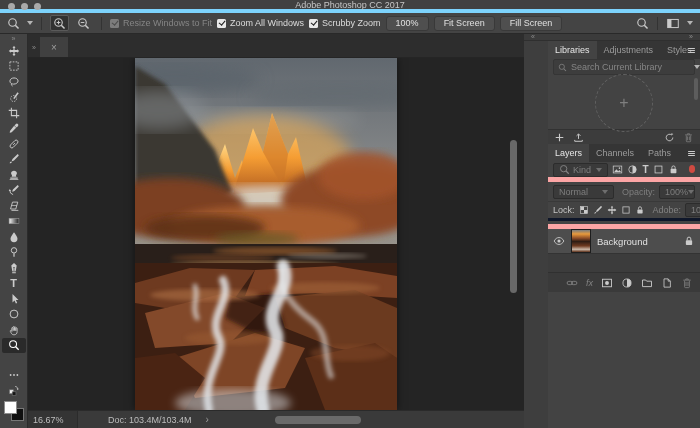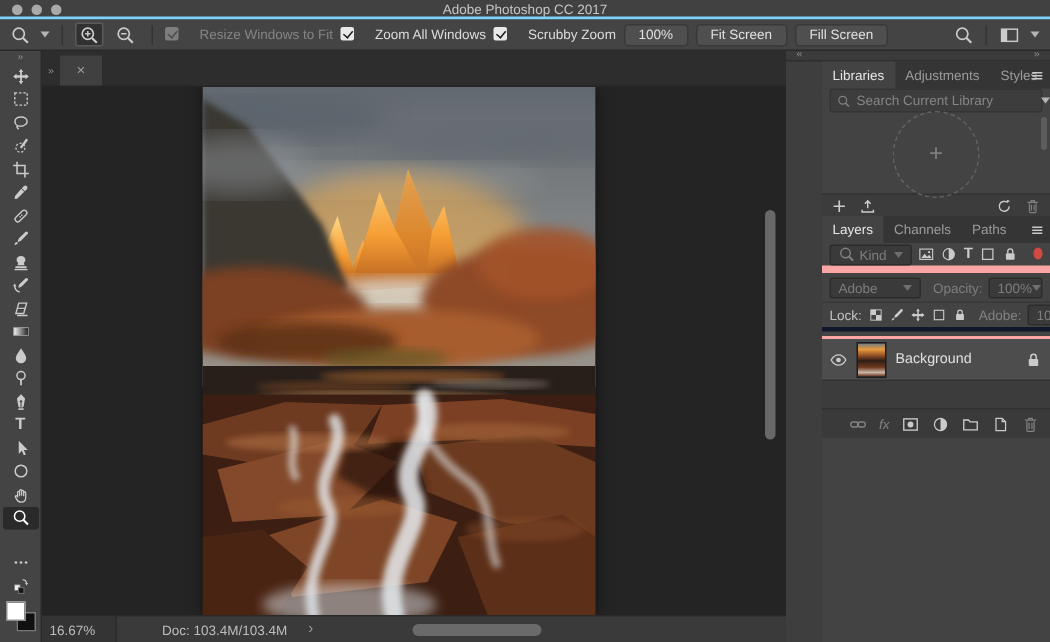--- a/index.html
+++ b/index.html
@@ -5,34 +5,34 @@
   *{box-sizing:border-box;margin:0;padding:0}
   html,body{background:#2b2b2b}
   .app{position:relative;width:700px;height:428px;background:#3e3e3e;overflow:hidden;
        font-family:"Liberation Sans","DejaVu Sans",sans-serif;font-size:10px;color:#d4d4d4}
   svg{display:block}
   .icon{color:#cbcbcb}
   .dim{color:#828282}
 
   
   .titlebar{position:absolute;left:0;top:0;width:700px;height:13px;background:#414141;
-            border-bottom:2px solid #7dd3fc;display:flex;align-items:center;justify-content:center}
+            border-bottom:4px solid #7dd3fc;display:flex;align-items:center;justify-content:center}
   .lights{position:absolute;left:8px;top:3px;display:flex;gap:6px}
   .light{width:7px;height:7px;border-radius:50%;background:#a9a9a9}
   .wintitle{font-size:9px;color:#c6c6c6}
 
   
   .optionsbar{position:absolute;left:0;top:13px;width:700px;height:21px;background:#444;
               border-bottom:1px solid #292929;display:flex;align-items:center;padding:0 7px;gap:5px}
   .vdiv{width:1px;height:13px;background:#333;margin:0 3px}
   .zbtn{width:19px;height:16px;display:flex;align-items:center;justify-content:center;border-radius:2px}
   .zbtn.pressed{background:#313131;border:1px solid #5a5a5a}
   .chev{width:0;height:0;border-left:3px solid transparent;border-right:3px solid transparent;
         border-top:4px solid #b5b5b5;margin-left:2px}
-  .cb{display:flex;align-items:flex-start;gap:14px;font-size:9px;color:#dcdcdc;white-space:nowrap}
+  .cb{display:flex;align-items:center;gap:4px;font-size:9px;color:#dcdcdc;white-space:nowrap}
   .cbbox{width:9px;height:9px;background:#e9e9e9;border-radius:1.5px;position:relative;flex:0 0 auto}
   .cbbox::after{content:"";position:absolute;left:2.6px;top:.6px;width:2.6px;height:5.4px;
         border:solid #1d1d1d;border-width:0 1.6px 1.6px 0;transform:rotate(40deg)}
   .cb.disabled{color:#858585}
   .cb.disabled .cbbox{background:#7d7d7d}
   .cb.disabled .cbbox::after{border-color:#4c4c4c}
   .obtn{height:15px;padding:0 9px;background:#4f4f4f;border:1px solid #393939;border-radius:3px;
         display:flex;align-items:center;font-size:9px;color:#e0e0e0;white-space:nowrap}
   .spacer{flex:1}
 
@@ -123,21 +123,21 @@
 
   
   .lrow{display:flex;align-items:center;gap:4px;padding:0 5px;font-size:9px}
   .filterrow{height:20px;border-bottom:5px solid #fca5a5}
   .filterrow svg{width:11px;height:11px}
   .reddot{width:8px;height:8px;border-radius:50%;background:#cf4a41;margin-left:2px;align-self:flex-start;margin-top:3px}
   .blendrow{height:20px;border-bottom:1px solid #393939;color:#7e7e7e}
   .lockrow{height:19px;border-bottom:3px solid #0f172a}
   .lockrow svg{width:10px;height:10px}
   .layerlist{height:48px;background:#3c3c3c}
-  .layerrow{height:30px;margin-top:3px;background:#4d4d4d;border-top:2px solid #fca5a5;border-bottom:1px solid #333;
+  .layerrow{height:30px;margin-top:3px;background:#4d4d4d;border-top:5px solid #fca5a5;border-bottom:1px solid #333;
             display:flex;align-items:center;gap:6px;padding:0 5px}
   .layerrow svg{width:12px;height:12px}
   .lthumb{width:20px;height:24px;border:1px solid #1d1d1d;
           background:linear-gradient(180deg,#777c80 0%,#e89a3c 18%,#8a4a26 38%,#2e1d14 52%,#6e3a20 72%,#c9b6a6 88%,#5c2f18 100%)}
   .lname{flex:1;font-size:9.5px;color:#e0e0e0}
   .layerbar{height:20px;background:#3a3a3a;border-top:1px solid #303030;display:flex;align-items:center;
             justify-content:flex-end;gap:8px;padding:0 7px}
   .layerbar svg{width:12px;height:12px}
   .fxface{font-size:9px;font-style:italic}
   .label-b{color:#c3c3c3}
@@ -703,21 +703,21 @@
             <svg>
               <use href="#i-lock"></use>
             </svg>
           </span>
         <span class="spacer"></span>
         <span class="reddot"></span>
       </div>
 
       <div class="lrow blendrow">
         <div class="sel dimmed" style="width:80px">
-          <span>Adobe</span>
+          <span>Normal</span>
           <span class="chev"></span>
         </div>
         <span class="spacer"></span>
         <span>Opacity:</span>
         <div class="sel dimmed" style="width:36px">
           <span>100%</span>
           <span class="chev"></span>
         </div>
       </div>
 

